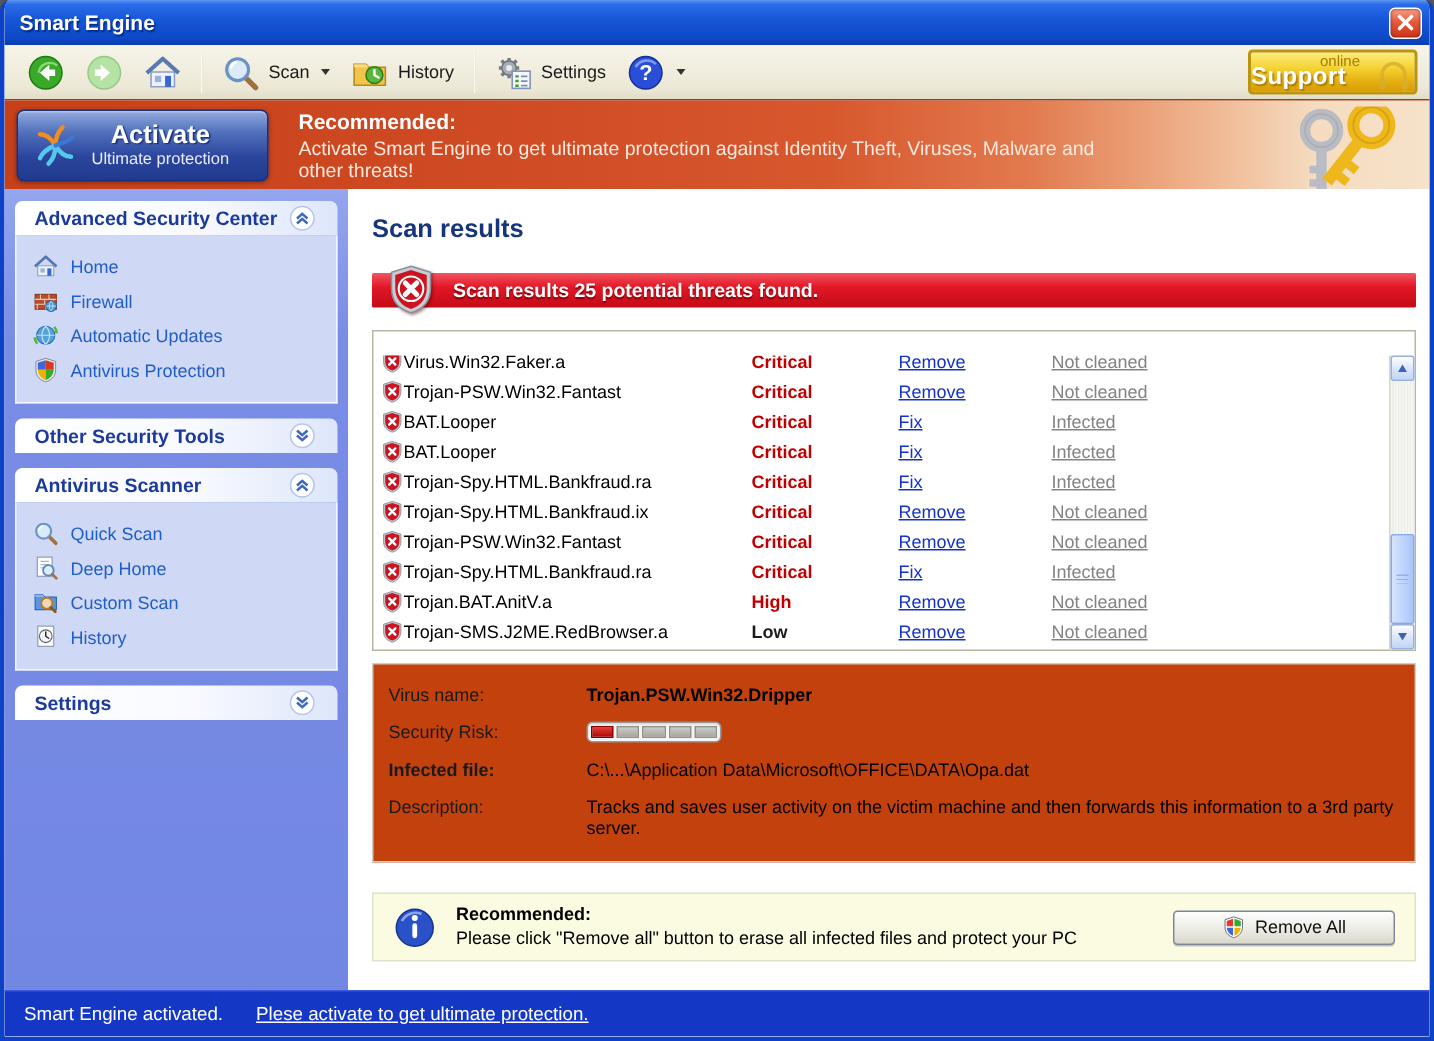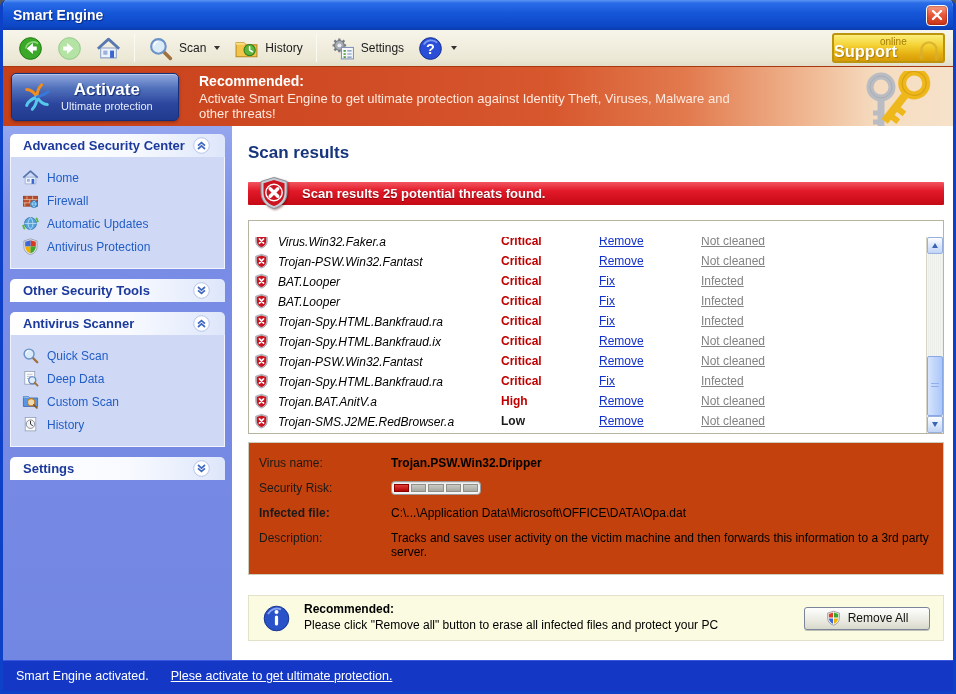--- a/index.html
+++ b/index.html
@@ -97,21 +97,21 @@
   .hcell + .hcell{border-left:1px solid #ddd9c8;box-shadow:-1px 0 0 #fff;}
   .w-name{width:239px;flex:none;}
   .w-alert{width:98px;flex:none;}
   .w-action{width:98px;flex:none;}
   .w-status{flex:1;min-width:0;}
   .hcell.w-name{padding-left:21px;}
   .hcell.w-status{padding-left:17px;}
   .rows-vp{position:absolute;top:16px;left:0;right:17px;bottom:0;overflow:hidden;}
   .trow{height:20px;display:flex;align-items:center;cursor:default;}
   .trow:first-child{margin-top:-6px;}
-  .c-name{display:flex;align-items:flex-end;gap:9px;padding-left:5px;white-space:nowrap;overflow:hidden;font-style:italic;}
+  .c-name{display:flex;align-items:center;padding-left:5px;white-space:nowrap;overflow:hidden;}
   .row-shield{width:15px;height:16px;flex:none;display:flex;}
   .row-shield svg{width:100%;height:100%;}
   .c-alert{font-weight:bold;padding-left:13px;}
   .c-action{padding-left:13px;}
   .c-action a{color:#1432c8;cursor:pointer;text-decoration:underline;}
   .c-status{padding-left:17px;color:#838383;text-decoration:underline;}
   
   .vscroll{position:absolute;top:16px;right:0;bottom:0;width:17px;border-left:1px solid #d8d5c4;
     background:repeating-linear-gradient(90deg,#f4f4f0 0 1px,#eceeea 1px 2px);}
   .sbtn{position:absolute;left:0;right:0;height:17px;border:1px solid #98b0e0;border-radius:2px;
@@ -135,21 +135,21 @@
     display:flex;gap:2px;padding:2px;box-shadow:inset 0 1px 1px #d8d8d8;}
   .riskseg{flex:1;background:linear-gradient(180deg,#cacac6,#a8a8a2);border:1px solid #909088;}
   .riskseg.on{background:linear-gradient(180deg,#e04038,#b40404);border-color:#8c0000;}
   
   .recommend{margin-top:20px;height:46px;background:#fbfbe1;border:1px solid #e2e1c9;
     display:flex;align-items:center;padding:0 13px 0 14px;gap:14px;}
   .info-icon{width:27px;height:27px;flex:none;}
   .rec-text{line-height:1.3;}
   .rec-heading{font-weight:bold;}
   .removeall-btn{
-    margin-left:auto;width:126px;height:23px;border:1px solid #7a859a;border-radius:3px;cursor:pointer;
+    margin-left:auto;width:148px;height:23px;border:1px solid #7a859a;border-radius:3px;cursor:pointer;
     background:linear-gradient(180deg,#fefefe 0%,#ececе4 55%,#daded2 100%);
     background:linear-gradient(180deg,#fefefe 0%,#ecece4 55%,#d8d8cc 100%);
     display:flex;align-items:center;justify-content:center;gap:7px;box-shadow:0 1px 0 #c0c0b4;font-size:12px;color:#111;
   }
   .removeall-btn .ms-shield{width:15px;height:16px;display:flex;}
   
   .statusbar{height:31px;flex:none;background:#1437c6;border-top:1px solid #3a56dc;
     display:flex;align-items:center;color:#fff;padding-left:13px;font-size:12.5px;}
   .status-link{margin-left:22px;color:#fff;text-decoration:underline;cursor:pointer;}
 </style>
@@ -394,21 +394,21 @@
             </div>
             <div class="sb-item">
               <span class="sb-ico">
                 <svg viewBox="0 0 24 24">
                   <rect x="4" y="2" width="14" height="18" fill="#fdfdfd" stroke="#8494ac"></rect>
                   <path d="M7 6 h8 M7 9 h8 M7 12 h5" stroke="#aab6ca" stroke-width="1.1"></path>
                   <circle cx="14.5" cy="14.5" r="5" fill="#d9ebfa" fill-opacity=".9" stroke="#5a82c0" stroke-width="1.7"></circle>
                   <line x1="18" y1="18" x2="22" y2="22" stroke="#a0713c" stroke-width="2.6" stroke-linecap="round"></line>
                 </svg>
               </span>
-              <span>Deep Data</span>
+              <span>Deep Home</span>
             </div>
             <div class="sb-item">
               <span class="sb-ico">
                 <svg viewBox="0 0 24 24">
                   <path d="M2 5 H9 L11 7 H22 V19 H2 Z" fill="#5a96e0" stroke="#2a5aa8"></path>
                   <path d="M2 5 H9 L11 7 H2 Z" fill="#8ab6ee"></path>
                   <circle cx="13" cy="13" r="5.2" fill="#f8e0b0" fill-opacity=".92" stroke="#c07818" stroke-width="1.7"></circle>
                   <line x1="16.8" y1="16.8" x2="21" y2="21" stroke="#8c5a20" stroke-width="2.6" stroke-linecap="round"></line>
                 </svg>
               </span>

